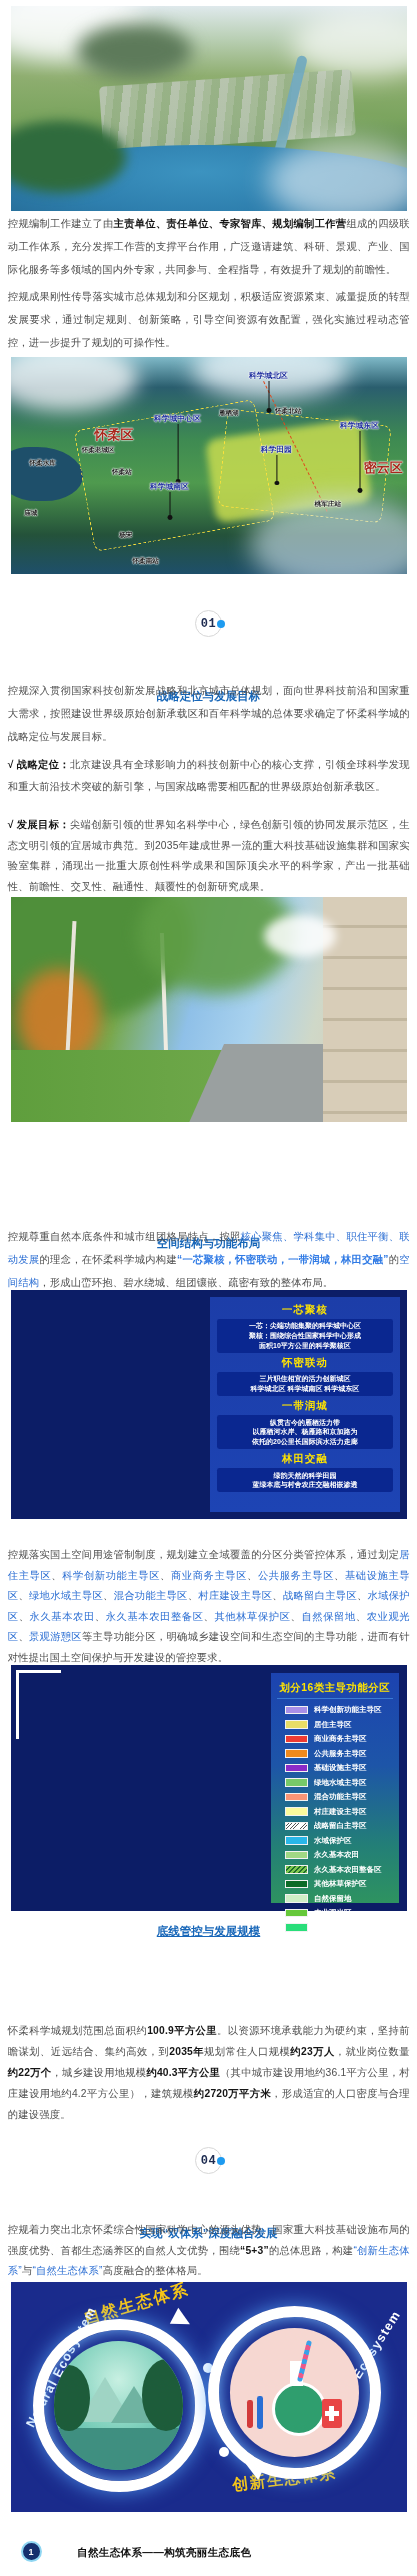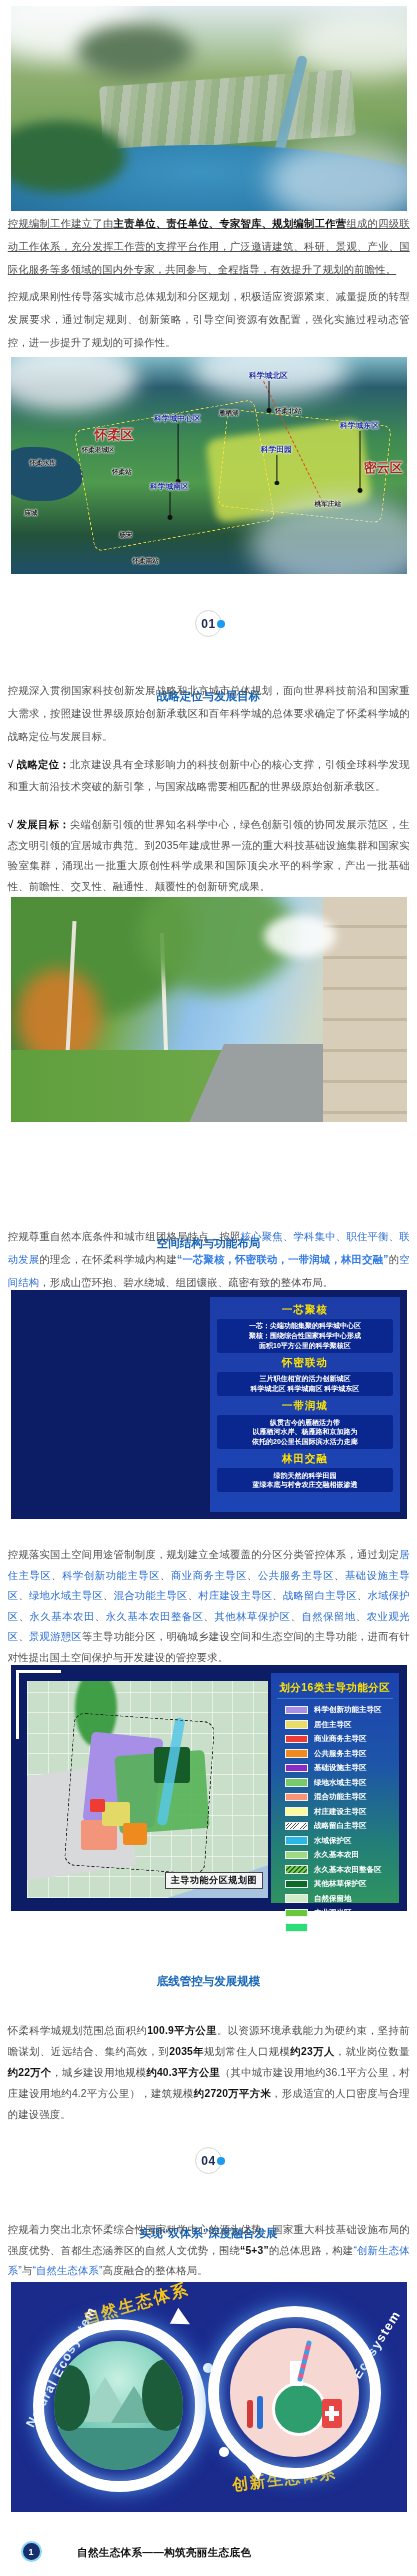--- a/index.html
+++ b/index.html
@@ -9,21 +9,21 @@
   .para{position:absolute;left:7.8px;width:402px;font-size:10.3px;line-height:23px;
         text-align:justify;letter-spacing:0.2px;color:#4e4e4e;}
   .seg-n{color:#4e4e4e;}
   .seg-b{color:#141414;font-weight:700;}
   .seg-u{color:#2b6ed3;}
   .seg-ub{color:#2f7ae5;font-weight:700;}
   
   .secmark{position:absolute;left:0;width:417px;display:flex;justify-content:center;}
   .seccircle{position:relative;width:25px;height:25px;border:1.2px solid #d7d7d7;border-radius:50%;
              display:flex;align-items:center;justify-content:center;}
-  .secnum{font-size:12px;font-weight:700;color:#1d2b50;letter-spacing:0.6px;}
+  .secnum{font-size:12px;font-weight:700;color:#1d2b50;letter-spacing:0.6px;font-family:Liberation Mono, monospace;}
   .secdot{position:absolute;right:-4.2px;top:9px;width:7.8px;height:7.8px;border-radius:50%;background:#1e9bf0;}
   .sectitle{position:absolute;left:0;width:417px;text-align:center;font-size:11.5px;font-weight:700;color:#1766b8;margin-top:40px;}
   
   .imgbox{position:absolute;left:11px;width:396px;overflow:hidden;}
   .hero{background:linear-gradient(180deg,#dfe9ec 0%,#b9cfb4 16%,#8fae70 34%,#7aa45e 55%,#5c8a4e 70%,#35707a 84%,#2e7fae 100%);}
   .blob{position:absolute;border-radius:50%;}
   
   .map3d{background:linear-gradient(180deg,#7fb9c8 0%,#2a5e6e 14%,#3e8a52 38%,#4f9a4e 58%,#24523a 82%,#1e4f6a 100%);}
   .ml{position:absolute;transform:translate(-50%,0);white-space:nowrap;
       text-shadow:0 0 1.8px #fff,0 0 1.8px #fff,0 0 1.2px #fff;}
@@ -81,21 +81,21 @@
     <div class="blob" style="right:-30px;top:6px;width:145px;height:66px;background:rgba(255,255,255,.65);filter:blur(12px);"></div>
     <div class="blob" style="left:66px;top:18px;width:115px;height:54px;background:#5d7a5a;filter:blur(8.4px);"></div>
     <div class="abs" style="left:90px;top:72px;width:253px;height:66px;background:repeating-linear-gradient(100deg,#c2cabe 0 8.4px,#aebfa4 8.4px 15.7px,#9cb48e 15.7px 24px);opacity:.8;transform:rotate(-4deg);border-radius:4.8px;"></div>
     <div class="abs" style="left:271px;top:48px;width:9.6px;height:133px;background:#6fa8c0;transform:rotate(14deg);border-radius:4.8px;opacity:.9;"></div>
     <div class="blob" style="left:33px;top:136px;width:66px;height:36px;border:4.8px solid #e8ece4;background:#cdd6c6;"></div>
     <div class="abs" style="left:-12px;bottom:-24px;width:446px;height:90px;background:radial-gradient(ellipse at 45% 30%,#3c93c0 0%,#2e7fae 45%,#1f5e86 100%);border-radius:45% 55% 0 0;"></div>
     <div class="blob" style="left:-18px;bottom:18px;width:133px;height:72px;background:#2f6b3d;filter:blur(6px);"></div>
     <div class="blob" style="right:-18px;bottom:-12px;width:157px;height:84px;background:rgba(255,255,255,.55);filter:blur(13.3px);"></div>
   </div>
 
-  <div class="para" style="top:212px;text-decoration:underline;"><span class="seg-n">控规编制工作建立了由</span><span class="seg-b">主责单位、责任单位、专家智库、规划编制工作营</span><span class="seg-n">组成的四级联动工作体系，充分发挥工作营的支撑平台作用，广泛邀请建筑、科研、景观、产业、国际化服务等多领域的国内外专家，共同参与、全程指导，有效提升了规划的前瞻性。</span></div>
+  <div class="para" style="top:212px;"><span class="seg-n">控规编制工作建立了由</span><span class="seg-b">主责单位、责任单位、专家智库、规划编制工作营</span><span class="seg-n">组成的四级联动工作体系，充分发挥工作营的支撑平台作用，广泛邀请建筑、科研、景观、产业、国际化服务等多领域的国内外专家，共同参与、全程指导，有效提升了规划的前瞻性。</span></div>
   <div class="para" style="top:285px;"><span class="seg-n">控规成果刚性传导落实城市总体规划和分区规划，积极适应资源紧束、减量提质的转型发展要求，通过制定规则、创新策略，引导空间资源有效配置，强化实施过程动态管控，进一步提升了规划的可操作性。</span></div>
 
   <div class="imgbox map3d" style="top:357px;height:217px;">
     <div class="blob" style="left:-18px;top:-12px;width:145px;height:66px;background:rgba(255,255,255,.75);filter:blur(9.6px);"></div>
     <div class="blob" style="left:181px;top:-18px;width:157px;height:60px;background:rgba(235,245,250,.8);filter:blur(11px);"></div>
     <div class="abs" style="left:199px;top:72px;width:157px;height:84px;background:#c8dc50;filter:blur(3.6px);transform:rotate(-8deg);border-radius:12px;opacity:.85;"></div>
     <div class="abs" style="left:-12px;top:90px;width:84px;height:54px;background:#1e4f6a;border-radius:40% 60% 50% 50%;"></div>
     <div class="ydash" style="left:72px;top:57px;width:181px;height:121px;transform:rotate(-10deg);"></div>
     <div class="ydash" style="left:211px;top:60px;width:163px;height:96px;transform:rotate(6deg);"></div>
     <div class="rdash" style="left:253px;top:24px;width:145px;transform:rotate(64deg);transform-origin:left top;"></div>
@@ -170,38 +170,20 @@
           <div class="sb-line">绿韵天然的科学田园</div>
           <div class="sb-line">蓝绿本底与村舍农庄交融相嵌渗透</div>
         </div>
       </div>
   </div>
 
   <div class="para" style="top:1545px;line-height:20.5px;"><span class="seg-n">控规落实国土空间用途管制制度，规划建立全域覆盖的分区分类管控体系，通过划定</span><span class="seg-u">居住主导区</span><span class="seg-n">、</span><span class="seg-u">科学创新功能主导区</span><span class="seg-n">、</span><span class="seg-u">商业商务主导区</span><span class="seg-n">、</span><span class="seg-u">公共服务主导区</span><span class="seg-n">、</span><span class="seg-u">基础设施主导区</span><span class="seg-n">、</span><span class="seg-u">绿地水域主导区</span><span class="seg-n">、</span><span class="seg-u">混合功能主导区</span><span class="seg-n">、</span><span class="seg-u">村庄建设主导区</span><span class="seg-n">、</span><span class="seg-u">战略留白主导区</span><span class="seg-n">、</span><span class="seg-u">水域保护区</span><span class="seg-n">、</span><span class="seg-u">永久基本农田</span><span class="seg-n">、</span><span class="seg-u">永久基本农田整备区</span><span class="seg-n">、</span><span class="seg-u">其他林草保护区</span><span class="seg-n">、</span><span class="seg-u">自然保留地</span><span class="seg-n">、</span><span class="seg-u">农业观光区</span><span class="seg-n">、</span><span class="seg-u">景观游憩区</span><span class="seg-n">等主导功能分区，明确城乡建设空间和生态空间的主导功能，进而有针对性提出国土空间保护与开发建设的管控要求。</span></div>
 
   <div class="frame" style="top:1665px;height:246px;">
     <div class="bracket"></div>
-    <div class="m3map">
-      <div class="abs" style="left:0;top:0;right:0;bottom:0;background:
-        repeating-linear-gradient(0deg,rgba(255,255,255,.55) 0 1.2px,transparent 1.2px 20.5px),
-        repeating-linear-gradient(90deg,rgba(255,255,255,.55) 0 1.2px,transparent 1.2px 20.5px);"></div>
-      <div class="abs" style="left:-18px;bottom:24px;width:121px;height:103px;background:#d7d9db;transform:rotate(-8deg);"></div>
-      <div class="abs" style="left:121px;bottom:-18px;width:193px;height:42px;background:#a8c4e0;transform:rotate(-18deg);"></div>
-      <div class="blob" style="left:48px;top:-12px;width:42px;height:78px;background:#3f9e46;filter:blur(1.8px);"></div>
-      <div class="abs" style="left:60px;top:54px;width:72px;height:90px;background:#a78fe8;transform:rotate(6deg);border-radius:4.8px;"></div>
-      <div class="abs" style="left:90px;top:72px;width:90px;height:78px;background:#57b356;transform:rotate(-4deg);border-radius:4.8px;opacity:.9;"></div>
-      <div class="abs" style="left:127px;top:66px;width:36px;height:36px;background:#165c28;border-radius:3.6px;"></div>
-      <div class="abs" style="left:54px;top:139px;width:36px;height:30px;background:#f2957a;border-radius:2.4px;"></div>
-      <div class="abs" style="left:75px;top:121px;width:28px;height:24px;background:#e3d967;border-radius:2.4px;"></div>
-      <div class="abs" style="left:96px;top:142px;width:24px;height:22px;background:#ef8a1e;border-radius:2.4px;"></div>
-      <div class="abs" style="left:63px;top:118px;width:15.7px;height:13.3px;background:#ee3b33;border-radius:1.8px;"></div>
-      <div class="abs" style="left:139px;top:36px;width:9.6px;height:109px;background:#57c8e8;transform:rotate(10deg);border-radius:4.8px;opacity:.85;"></div>
-      <div class="abs" style="left:42px;top:36px;width:139px;height:151px;border:1.2px dashed #222;border-radius:11px;transform:rotate(4deg);"></div>
-      <div class="cap" style="right:4.8px;bottom:8.4px;">主导功能分区规划图</div>
-    </div>
     <div class="legend">
       <div class="lg-title">划分16类主导功能分区</div>
       <div>
           <div class="lg-row">
             <span class="chip" style="background: rgb(167, 143, 232);"></span>
             <span class="lg-txt">科学创新功能主导区</span>
           </div>
           <div class="lg-row">
             <span class="chip" style="background: rgb(232, 221, 102);"></span>
             <span class="lg-txt">居住主导区</span>
@@ -259,21 +241,21 @@
             <span class="lg-txt">农业观光区</span>
           </div>
           <div class="lg-row">
             <span class="chip" style="background: rgb(42, 222, 122);"></span>
             <span class="lg-txt">景观游憩区</span>
           </div>
         </div>
     </div>
   </div>
 
-  <div class="sectitle" style="top:1934px;">底线管控与发展规模</div>
+  <div class="sectitle" style="top:1884px;text-decoration:underline;">底线管控与发展规模</div>
 
   <div class="para" style="top:2020px;line-height:21px;"><span class="seg-n">怀柔科学城规划范围总面积约</span><span class="seg-b">100.9平方公里</span><span class="seg-n">。以资源环境承载能力为硬约束，坚持前瞻谋划、近远结合、集约高效，到</span><span class="seg-b">2035年</span><span class="seg-n">规划常住人口规模</span><span class="seg-b">约23万人</span><span class="seg-n">，就业岗位数量</span><span class="seg-b">约22万个</span><span class="seg-n">，城乡建设用地规模</span><span class="seg-b">约40.3平方公里</span><span class="seg-n">（其中城市建设用地约36.1平方公里，村庄建设用地约4.2平方公里），建筑规模</span><span class="seg-b">约2720万平方米</span><span class="seg-n">，形成适宜的人口密度与合理的建设强度。</span></div>
 
   <div class="secmark" style="top:2147px;">
     <div class="seccircle">
       <span class="secnum">04</span>
       <span class="secdot"></span>
     </div>
   </div>
   <div class="sectitle" style="top:2186px;">实现“双体系”深度融合发展</div>

